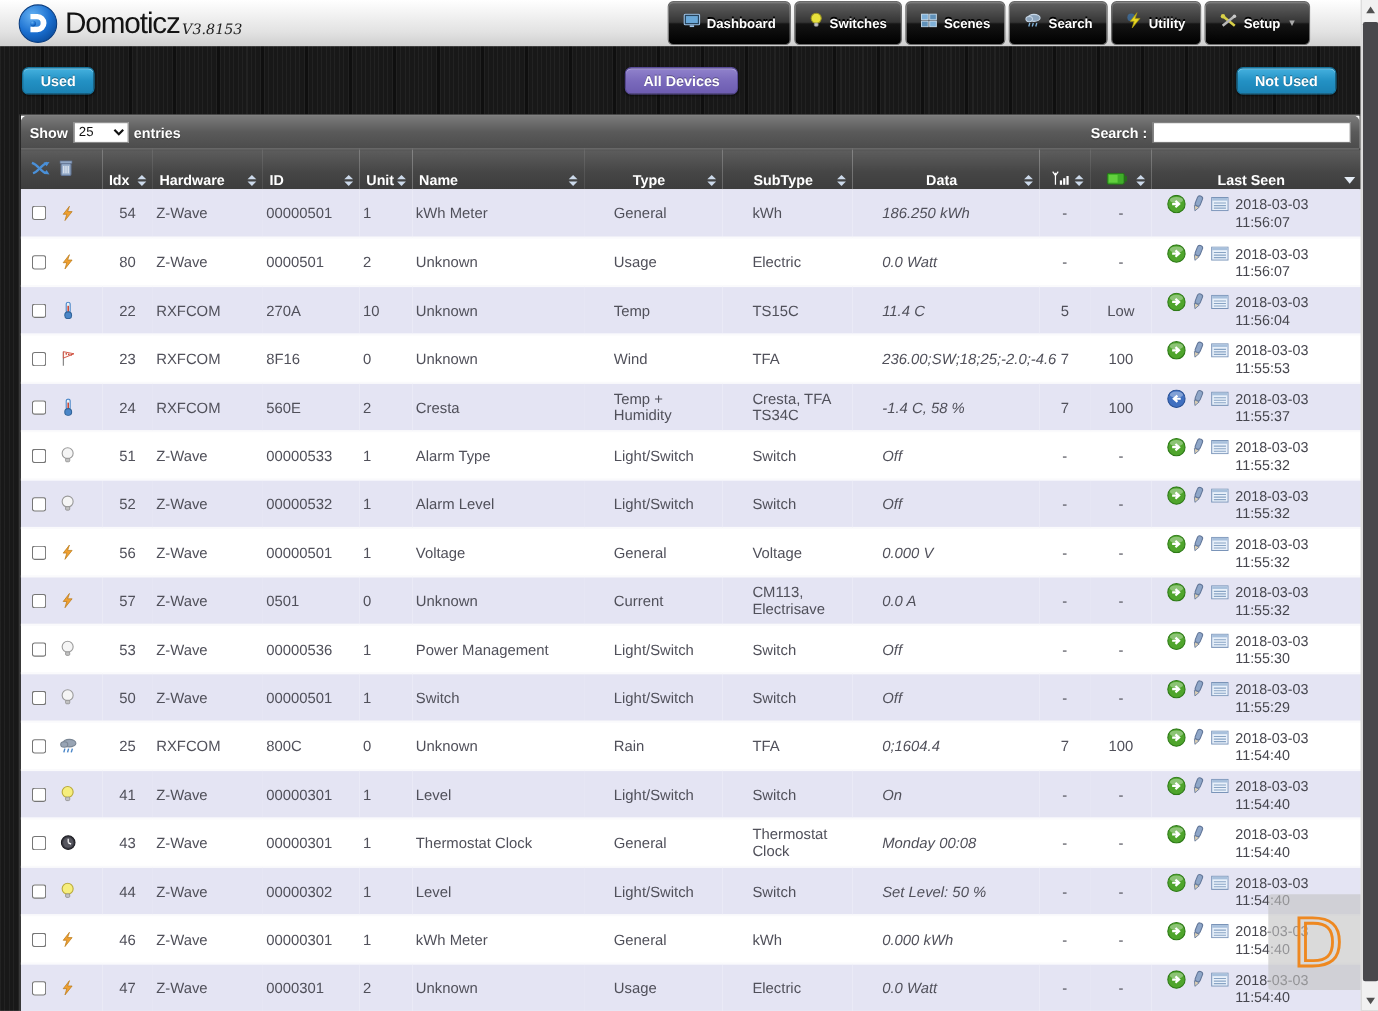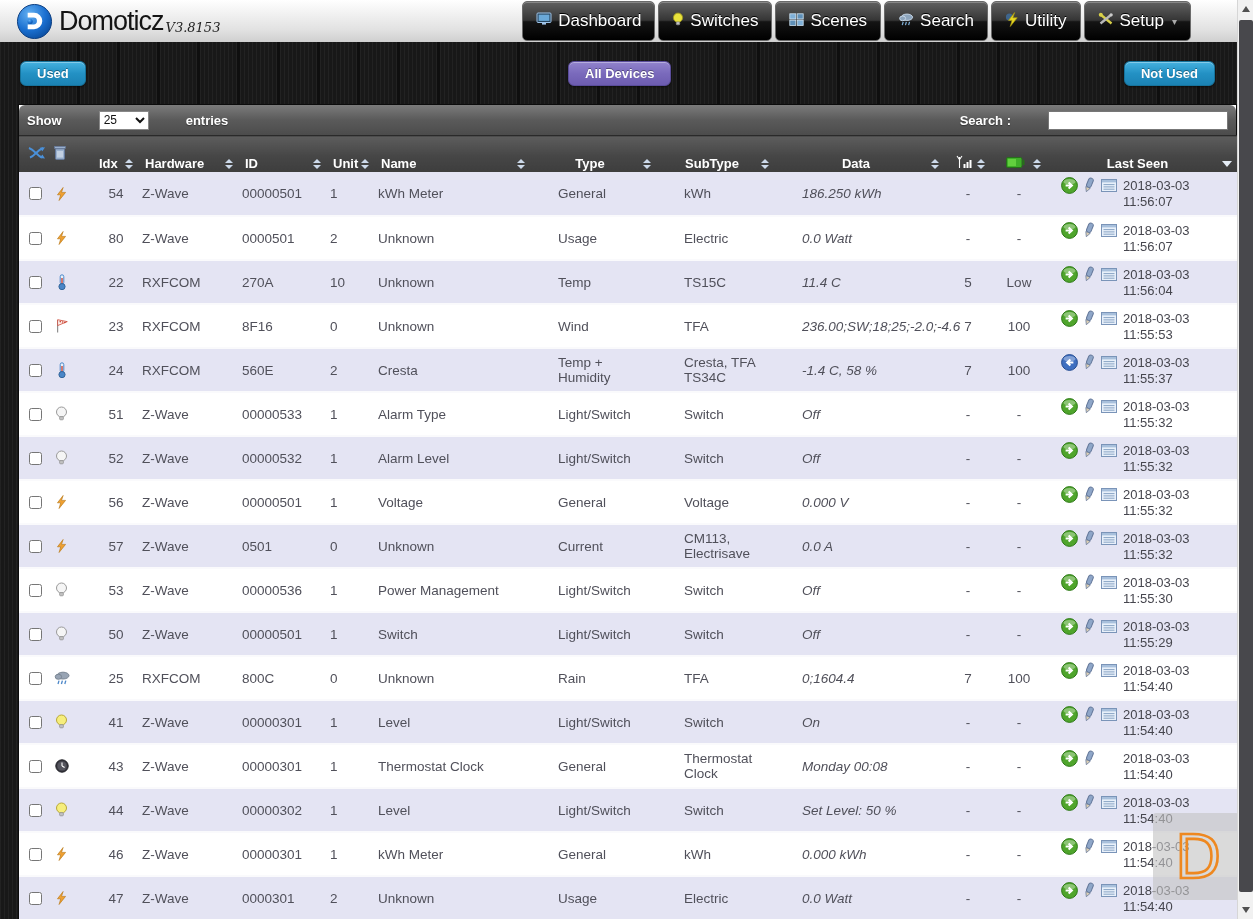--- a/index.html
+++ b/index.html
@@ -26,21 +26,21 @@
 
   .nav { position:absolute; right:62px; top:1px; display:flex; }
   .nav-btn {
     margin-left:3px; height:40px; padding:0 13px;
     display:flex; align-items:center; gap:6px;
     border:1px solid #6a6a6a; border-radius:5px;
     background: linear-gradient(#616161, #353535 48%, #141414 52%, #000000);
     box-shadow: inset 0 1px 0 rgba(255,255,255,0.25);
     cursor:pointer;
   }
-  .nav-btn span.lbl { color:#fff; font-size:17px; font-weight:normal; text-shadow:0 -1px 0 #000; }
+  .nav-btn span.lbl { color:#fff; font-size:12px; font-weight:bold; text-shadow:0 -1px 0 #000; }
   .nav-caret { color:#aaa; font-size:10px; margin-left:2px; }
 
   
   .filter-row { position:relative; height:25px; margin-top:19px; z-index:4; }
   .pill {
     position:absolute; top:0; height:25px; padding:0 16px;
     border-radius:6px; border:1px solid #16739c;
     color:#fff; font-size:13px; font-weight:bold; line-height:23px;
     text-shadow:0 -1px 0 rgba(0,0,0,0.35); cursor:pointer;
     background: linear-gradient(#45b1df, #2391c4 50%, #1b82b4);
@@ -52,21 +52,21 @@
     background: linear-gradient(#9183cc, #7a6abc 50%, #6d5cb0);
   }
   .pill.notused { right:38px; }
 
   
   .panel { width:1219px; margin:18px 0 0 18px; border:1px solid #0c0c0c; border-bottom:none; background:#fff; }
   .controls {
     height:30px; display:flex; align-items:center;
     background: linear-gradient(#7b7b7b, #5a5a5a 50%, #4c4c4c);
     border-radius:6px 6px 0 0; padding:0 8px;
-    color:#fff; font-size:13px; font-weight:bold; text-shadow:0 1px 1px rgba(0,0,0,0.4);gap:32px;
+    color:#fff; font-size:13px; font-weight:bold; text-shadow:0 1px 1px rgba(0,0,0,0.4);
   }
   .controls select {
     margin:0 5px; width:50px; height:19px; font-size:12px;
     border:1px solid #888; background:#fff; color:#111;
   }
   .controls .spacer { flex:1; }
   .controls input[type="text"] {
     width:180px; height:19px; border:1px solid #777; background:#fff; margin-left:5px;
   }
 

